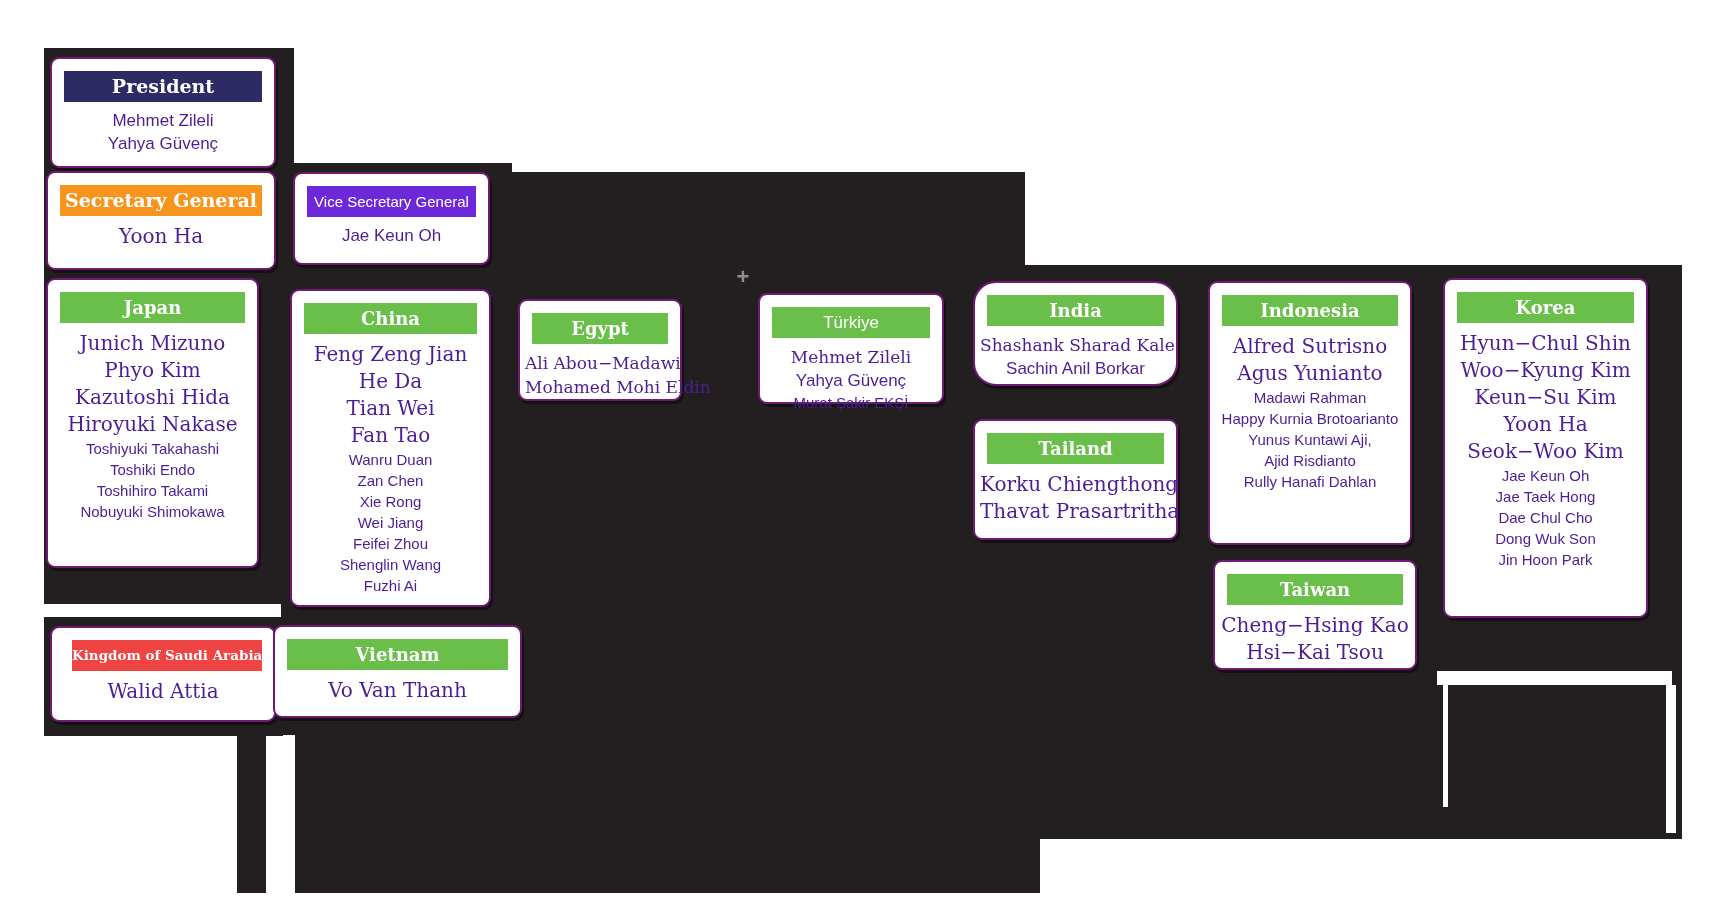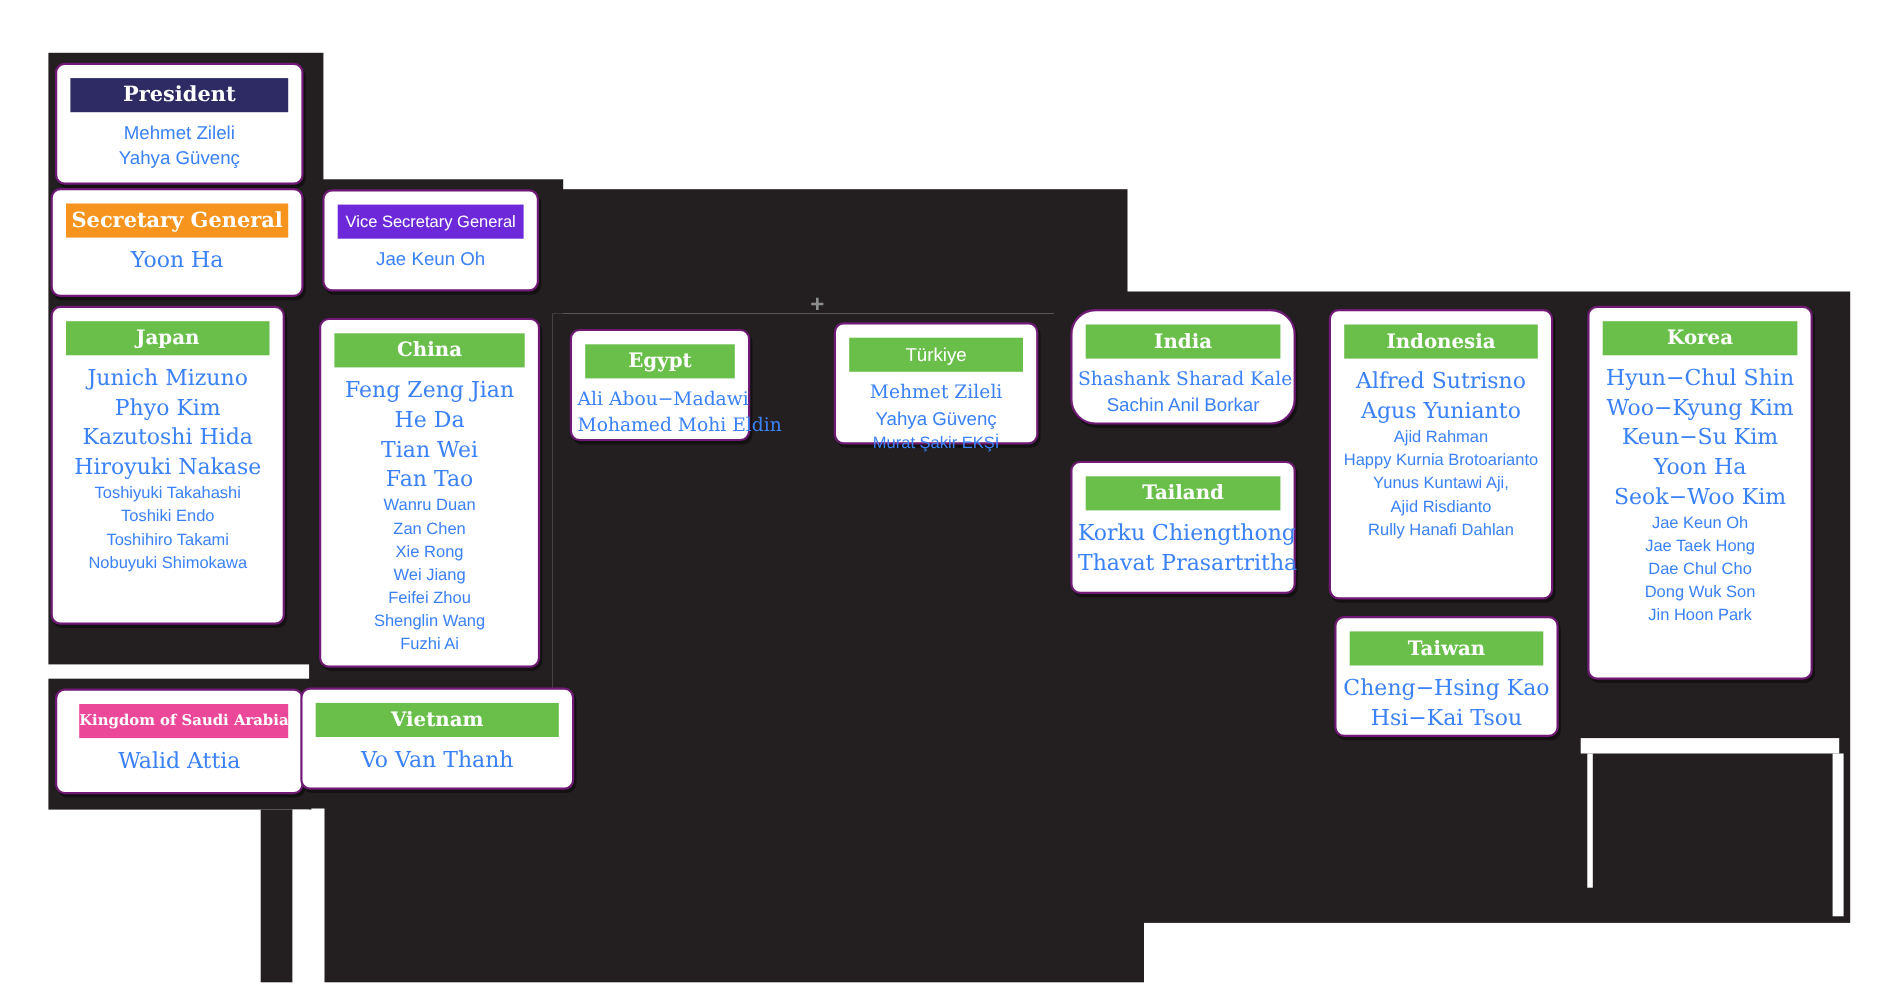--- a/index.html
+++ b/index.html
@@ -36,22 +36,22 @@
   }
   .hdr{
     margin:12px 12px 5px 12px;height:31px;line-height:31px;color:#ffffff;
     overflow:hidden;white-space:nowrap;
   }
   .hdr-navy-serif  {background:#2d2a64;font:600 19px/31px "DejaVu Serif","Liberation Serif",serif;}
   .hdr-orange-serif{background:#f7941e;font:600 19px/31px "DejaVu Serif","Liberation Serif",serif;}
   .hdr-orange-sans {background:#6d28d9;font:15px/31px "Liberation Sans",sans-serif;}
   .hdr-green-serif {background:#6abf4b;font:600 18px/31px "DejaVu Serif","Liberation Serif",serif;}
   .hdr-green-sans  {background:#6abf4b;font:17px/31px "Liberation Sans",sans-serif;}
-  .hdr-green-serif-sm{background:#ec4899;font:600 13.5px/31px "DejaVu Serif","Liberation Serif",serif;margin-left:20px;}
-  .names{padding:2px 5px 6px 5px;color:#3b82f6;}
+  .hdr-green-serif-sm{background:#ef4444;font:600 13.5px/31px "DejaVu Serif","Liberation Serif",serif;margin-left:20px;}
+  .names{padding:2px 5px 6px 5px;color:#4c1d95;}
   .name{white-space:nowrap;}
   .serif-lg{font:400 20px/27px "DejaVu Serif","Liberation Serif",serif;}
   .serif-md{font:400 17px/24px "DejaVu Serif","Liberation Serif",serif;}
   .sans-lg {font:17px/23px "Liberation Sans",sans-serif;}
   .sans-md {font:15px/21px "Liberation Sans",sans-serif;}
   
   #box-president{left:50px;top:57px;width:226px;height:111px;}
   #box-secretary-general{left:46px;top:171px;width:230px;height:99px;}
   #box-vice-secretary-general{left:293px;top:172px;width:197px;height:93px;}
   #box-japan{left:46px;top:278px;width:213px;height:290px;}
@@ -164,21 +164,21 @@
         <div class="names">
           <div class="name serif-lg">Korku Chiengthong</div>
           <div class="name serif-lg">Thavat Prasartritha</div>
         </div>
       </div>
       <div class="node" id="box-indonesia">
         <div class="hdr hdr-green-serif">Indonesia</div>
         <div class="names">
           <div class="name serif-lg">Alfred Sutrisno</div>
           <div class="name serif-lg">Agus Yunianto</div>
-          <div class="name sans-md">Ajid Rahman</div>
+          <div class="name sans-md">Madawi Rahman</div>
           <div class="name sans-md">Happy Kurnia Brotoarianto</div>
           <div class="name sans-md">Yunus Kuntawi Aji,</div>
           <div class="name sans-md">Ajid Risdianto</div>
           <div class="name sans-md">Rully Hanafi Dahlan</div>
         </div>
       </div>
       <div class="node" id="box-taiwan">
         <div class="hdr hdr-green-serif">Taiwan</div>
         <div class="names">
           <div class="name serif-lg">Cheng−Hsing Kao</div>

